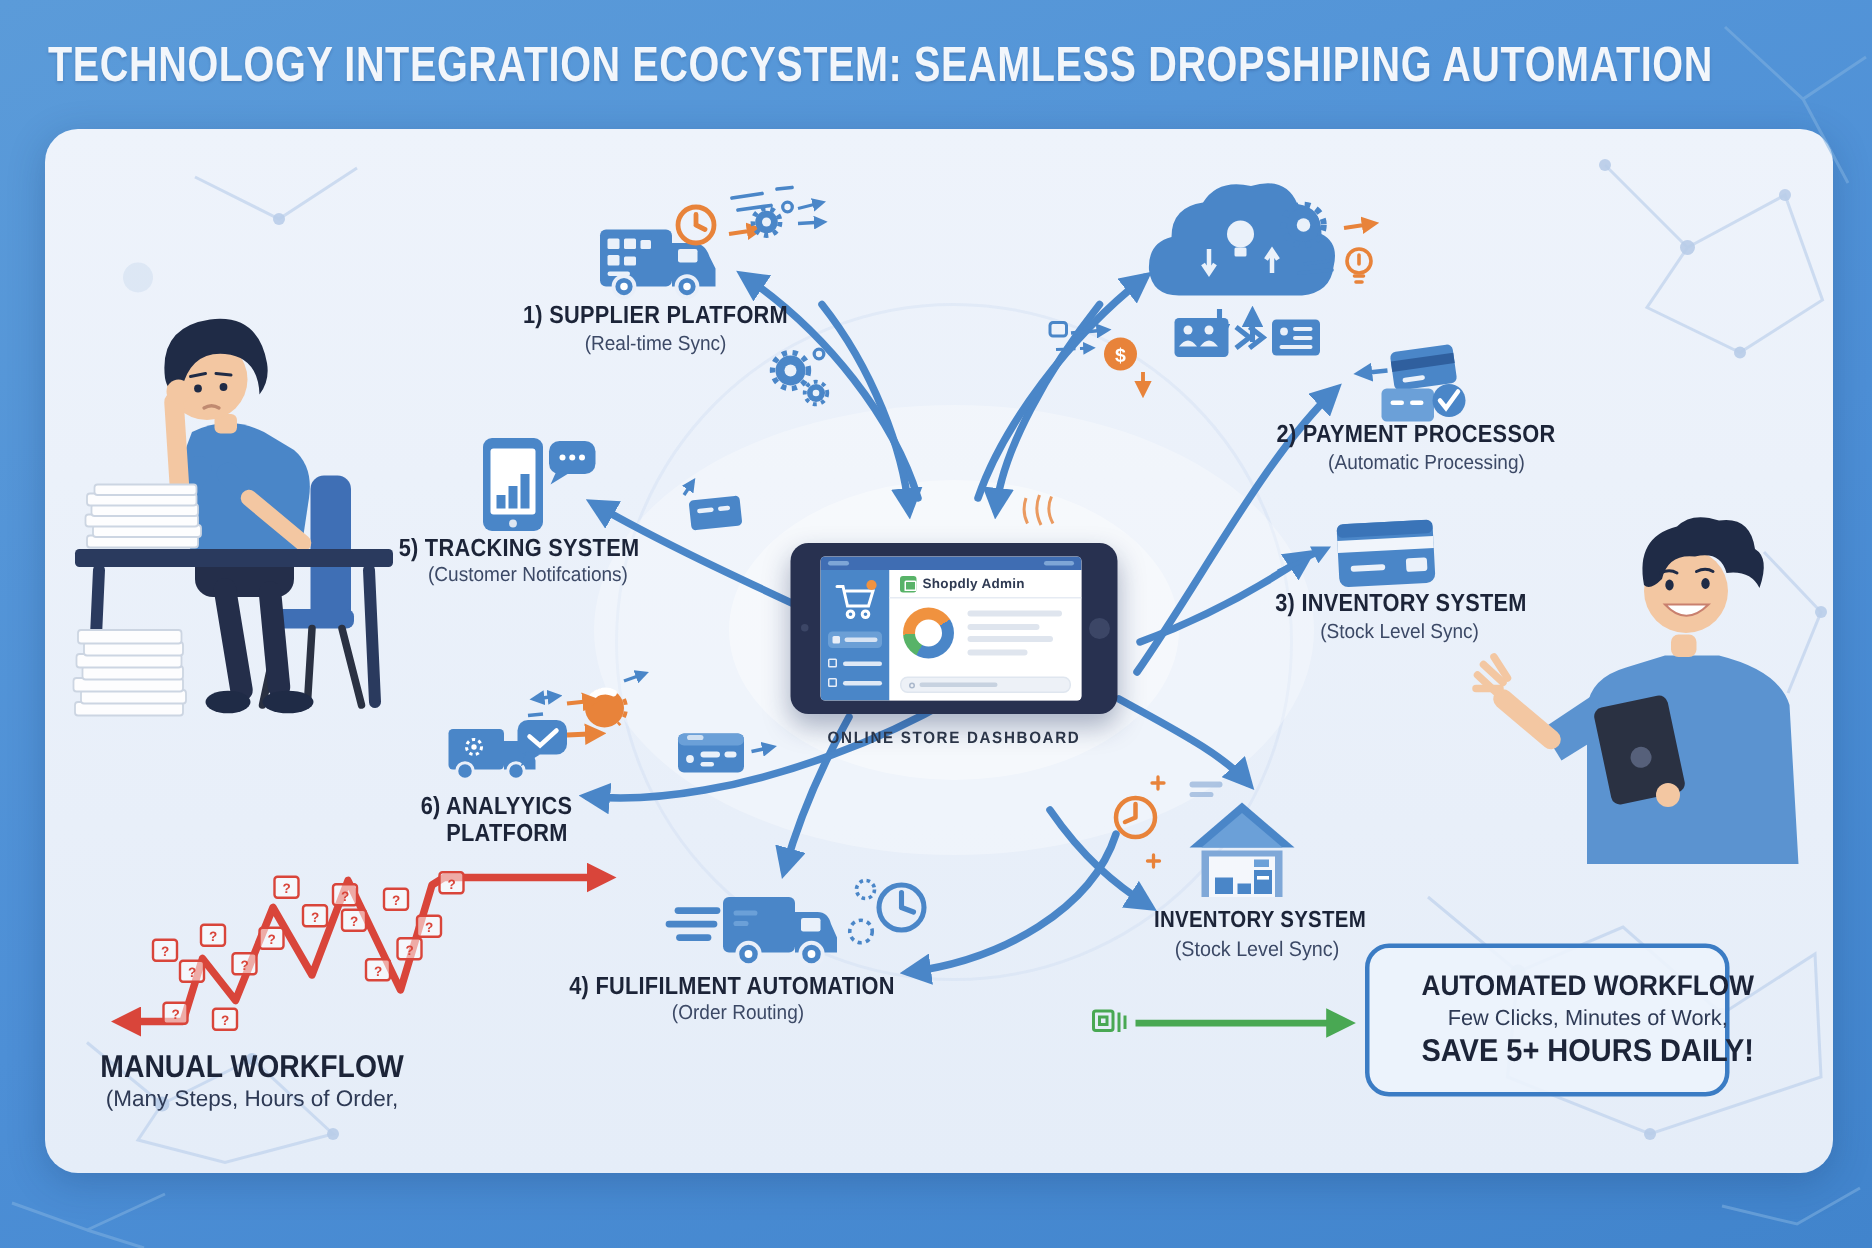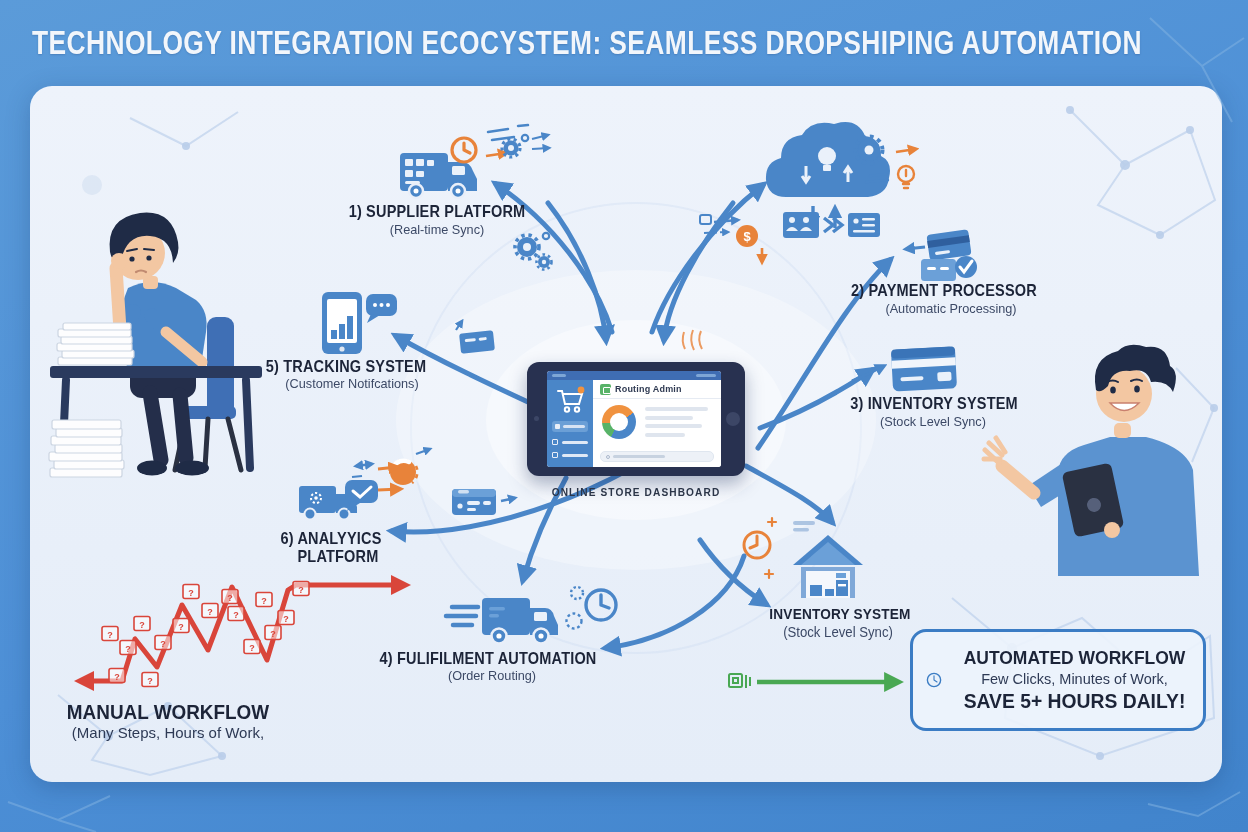--- a/index.html
+++ b/index.html
@@ -51,21 +51,21 @@
   .donut{width:34px;height:34px;border-radius:50%;position:relative;
          background:conic-gradient(#f0923f 0 16%,#4a86c8 16% 58%,#58b368 58% 74%,#f0923f 74% 100%);}
   .donut:after{content:"";position:absolute;inset:8px;background:#fff;border-radius:50%;}
   .lines{display:flex;flex-direction:column;gap:4.5px;flex:1;}
   .lines i{display:block;height:4px;border-radius:2px;background:#dfe5ee;}
   .search{margin:auto 7px 5px 7px;height:11px;background:#edf1f7;border:1px solid #dfe6ef;border-radius:5px;
           display:flex;align-items:center;gap:3px;padding:0 5px;}
   .search b{width:4px;height:4px;border:1.2px solid #aab8cc;border-radius:50%;}
   .search s{width:52px;height:2.5px;background:#c7d2e0;border-radius:2px;display:block;}
   
-  .autobox{position:absolute;left:910px;top:629px;width:296px;height:102px;border:3px solid #3b7cc4;
+  .autobox{position:absolute;left:910px;top:629px;width:243px;height:102px;border:3px solid #3b7cc4;
            border-radius:16px;background:rgba(236,243,252,.9);display:flex;align-items:center;gap:12px;padding-left:13px;}
   .autotext{display:flex;flex-direction:column;align-items:center;flex:1;padding-right:8px;}
   .autotitle{font-size:19px;font-weight:800;color:var(--ink);transform:scaleX(.92);white-space:nowrap;}
   .autoline{font-size:14.5px;color:#2e3a55;margin-top:2px;white-space:nowrap;}
   .autosave{font-size:21px;font-weight:800;color:var(--ink);transform:scaleX(.92);margin-top:2px;white-space:nowrap;}
   .manual{position:absolute;left:42px;top:700px;width:252px;text-align:center;}
   .manualtitle{font-size:21px;font-weight:800;color:var(--ink);transform:scaleX(.9);}
   .manualline{font-size:15px;color:#2e3a55;line-height:1.25;}
 </style>
 </head>
@@ -535,21 +535,21 @@
               <s></s>
             </div>
           <div class="navrow">
               <b></b>
               <s></s>
             </div>
         </div>
         <div class="smain">
           <div class="shead">
             <span class="bag"></span>
-            <span class="brand">Routing Admin</span>
+            <span class="brand">Shopdly Admin</span>
           </div>
           <div class="scontent">
             <div class="donut"></div>
             <div class="lines">
               <i style="width:92%"></i>
                 <i style="width:70%"></i>
                 <i style="width:82%"></i>
                 <i style="width:58%"></i>
             </div>
           </div>
@@ -579,21 +579,21 @@
   <div class="sub" style="left:352px;top:383px">(Customer Notifcations)</div>
 
   <div class="lbl" style="left:331px;top:538px">6) ANALYYICS</div>
   <div class="lbl" style="left:338px;top:556px">PLATFORM</div>
 
   <div class="lbl" style="left:840px;top:614px;font-size:15.5px">INVENTORY SYSTEM</div>
   <div class="sub" style="left:838px;top:632px;font-size:14px">(Stock Level Sync)</div>
 
   <div class="manual">
     <div class="manualtitle">MANUAL WORKFLOW</div>
-    <div class="manualline">(Many Steps, Hours of Work,</div>
+    <div class="manualline">(Many Steps, Hours of Order,</div>
   </div>
 
   <div class="autobox">
     <svg width="58" height="58" viewBox="0 0 58 58">
       <circle cx="29" cy="29" r="24" fill="#eaf2fb" stroke="#3b7cc4" stroke-width="5"></circle>
       <path d="M29,29 L29,14 M29,29 L40,36" stroke="#3b7cc4" stroke-width="4" stroke-linecap="round" fill="none"></path>
     </svg>
     <div class="autotext">
       <div class="autotitle">AUTOMATED WORKFLOW</div>
       <div class="autoline">Few Clicks, Minutes of Work,</div>

